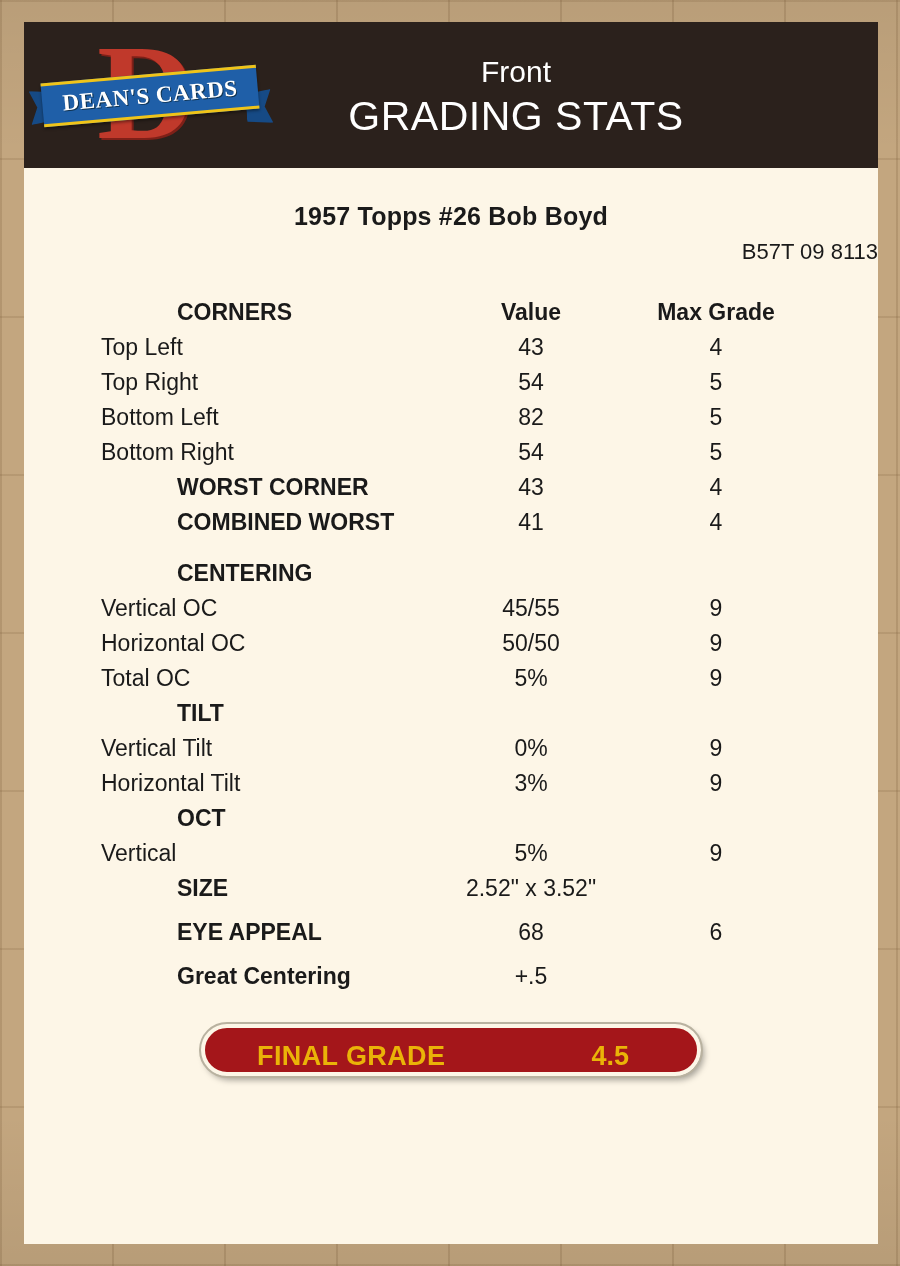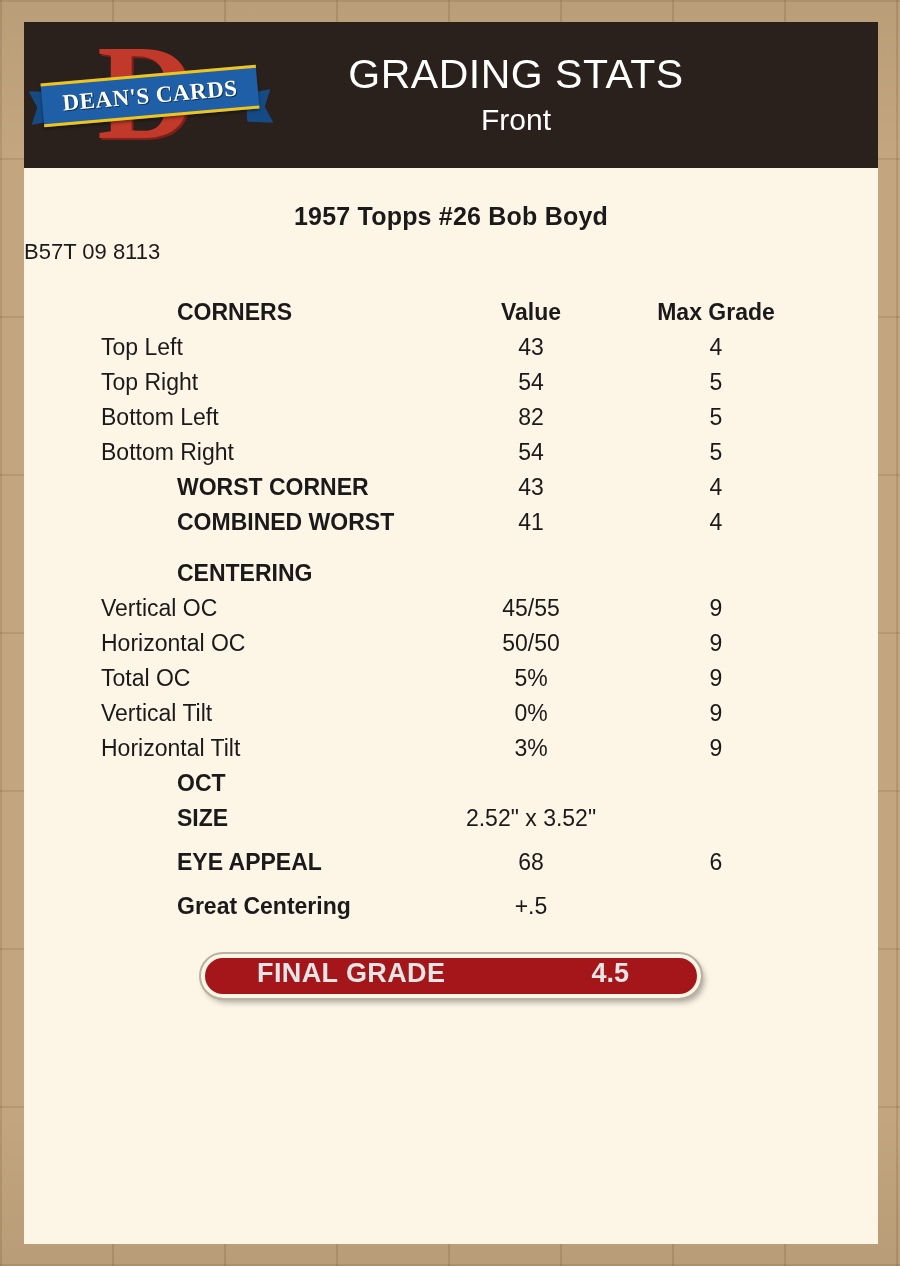--- a/index.html
+++ b/index.html
@@ -129,21 +129,21 @@
     padding: 34px 0 0 0;
   }
   #card-title {
     text-align: center;
     font-size: 25px;
     font-weight: bold;
     color: #1a1a1a;
     letter-spacing: 0.2px;
   }
   #card-serial {
-    text-align: left;
+    text-align: right;
     font-size: 22px;
     color: #1a1a1a;
     margin-top: 8px;
   }
 
   table.stats {
     margin: 30px auto 0 auto;
     border-collapse: collapse;
     width: 700px;
     color: #1a1a1a;
@@ -174,25 +174,25 @@
     margin: 30px auto 0 auto;
     width: 500px;
     position: relative;
   }
   #final-bar {
     position: relative;
     background: #a4161a;
     border: 4px solid #fdf6e7;
     outline: 2px solid #b9b2a0;
     border-radius: 26px;
-    height: 44px;
+    height: 52px;
     box-shadow: 3px 4px 6px rgba(0,0,0,0.35);
     display: flex;
-    align-items: flex-start;
-    color: #e5e5e5;
+    align-items: flex-end;
+    color: #eab308;
   }
   #final-label {
     font-size: 27px;
     font-weight: bold;
     letter-spacing: 0.4px;
     margin-left: 52px;
   }
   #final-value {
     font-size: 27px;
     font-weight: bold;
@@ -209,22 +209,22 @@
 
   <div id="header">
     <div id="logo-wrap">
       <div id="logo-d">D</div>
       <div id="logo-fold-l"></div>
       <div id="logo-fold-r"></div>
       <div id="logo-ribbon"></div>
       <div id="logo-ribbon-text">DEAN'S CARDS</div>
     </div>
     <div id="header-titles">
+      <div id="header-subtitle">Front</div>
       <div id="header-title">GRADING STATS</div>
-      <div id="header-subtitle">Front</div>
     </div>
   </div>
 
   <div id="body-area">
 
     <div id="card-title">1957 Topps #26 Bob Boyd</div>
     <div id="card-serial">B57T 09 8113</div>
 
     <table class="stats">
       <tbody>
@@ -284,35 +284,45 @@
           <td class="c-label">Horizontal OC</td>
           <td class="c-value">50/50</td>
           <td class="c-max">9</td>
         </tr>
         <tr>
           <td class="c-label">Total OC</td>
           <td class="c-value">5%</td>
           <td class="c-max">9</td>
         </tr>
 
+        <tr class="section">
+          <td class="c-label">TILT</td>
+          <td class="c-value"></td>
+          <td class="c-max"></td>
+        </tr>
         <tr>
           <td class="c-label">Vertical Tilt</td>
           <td class="c-value">0%</td>
           <td class="c-max">9</td>
         </tr>
         <tr>
           <td class="c-label">Horizontal Tilt</td>
           <td class="c-value">3%</td>
           <td class="c-max">9</td>
         </tr>
 
         <tr class="section">
           <td class="c-label">OCT</td>
           <td class="c-value"></td>
           <td class="c-max"></td>
+        </tr>
+        <tr>
+          <td class="c-label">Vertical</td>
+          <td class="c-value">5%</td>
+          <td class="c-max">9</td>
         </tr>
 
         <tr class="section">
           <td class="c-label">SIZE</td>
           <td class="c-value size-value" style="font-weight:normal;">2.52" x 3.52"</td>
           <td class="c-max"></td>
         </tr>
 
         <tr class="spacer-sm">
             <td colspan="3"></td>

